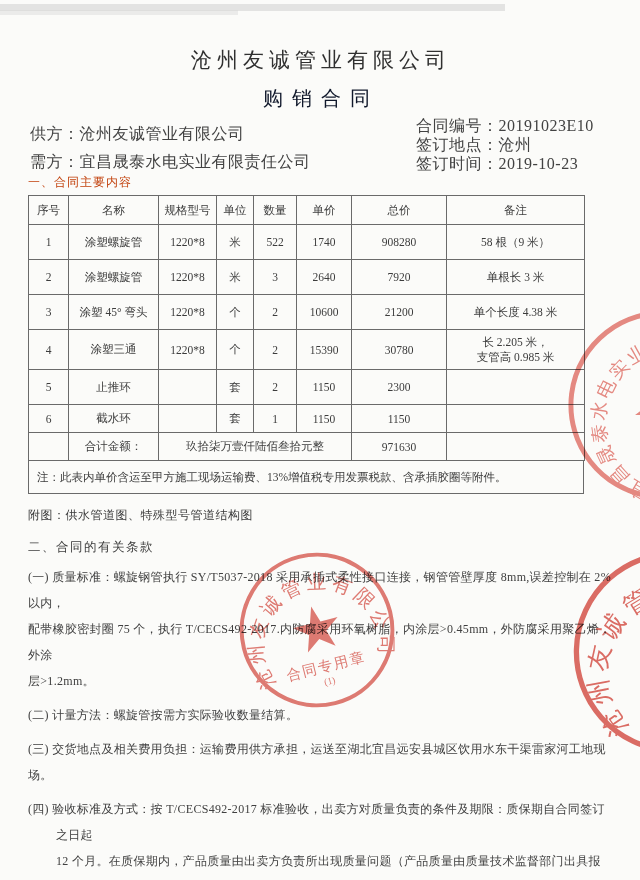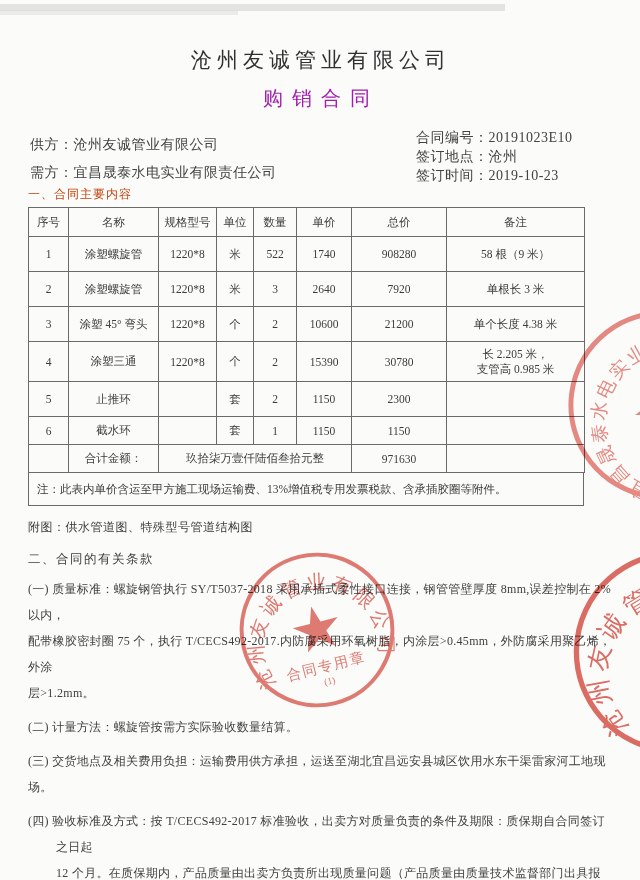--- a/index.html
+++ b/index.html
@@ -9,23 +9,23 @@
     font-family:"Liberation Serif","DejaVu Serif",serif;
     padding-left:28px;
   }
   .artifact { position:absolute; pointer-events:none; }
   .artifact-1 { top:4px; left:0; width:505px; height:7px; background:#cbcbcb; opacity:.5; }
   .artifact-2 { top:10px; left:0; width:238px; height:5px; background:#d6d6d6; opacity:.45; }
 
   .content { position:absolute; left:28px; top:46px; width:586px; }
 
   .title    { text-align:center; font-size:21px; letter-spacing:5px; color:#303030; font-weight:500; }
-  .subtitle { text-align:center; font-size:20px; letter-spacing:9px; margin-top:11px; color:#a21caf; font-weight:500; }
-
-  .meta { position:relative; height:56px; margin-top:16px; font-size:14px; color:#424242; }
+  .subtitle { text-align:center; font-size:20px; letter-spacing:9px; margin-top:11px; color:#0f172a; font-weight:500; }
+
+  .meta { position:relative; height:56px; margin-top:4px; font-size:16px; color:#424242; }
   .meta .supplier { position:absolute; left:2px; top:8px;  letter-spacing:.5px; }
   .meta .buyer    { position:absolute; left:2px; top:36px; letter-spacing:.5px; }
   .meta .rightcol { position:absolute; left:388px; top:0; line-height:19px; letter-spacing:.5px; }
 
   .sec-heading  { font-size:12px; margin-top:2px; letter-spacing:1px; color:#c2410c; }
 
   table.items { border-collapse:collapse; table-layout:fixed; width:556px; margin-top:4px; }
   .items th, .items td {
     border:1px solid #6a6a6a; text-align:center; vertical-align:middle;
     font-weight:normal; font-size:11.5px; padding:0 2px; color:#3c3c3c;

